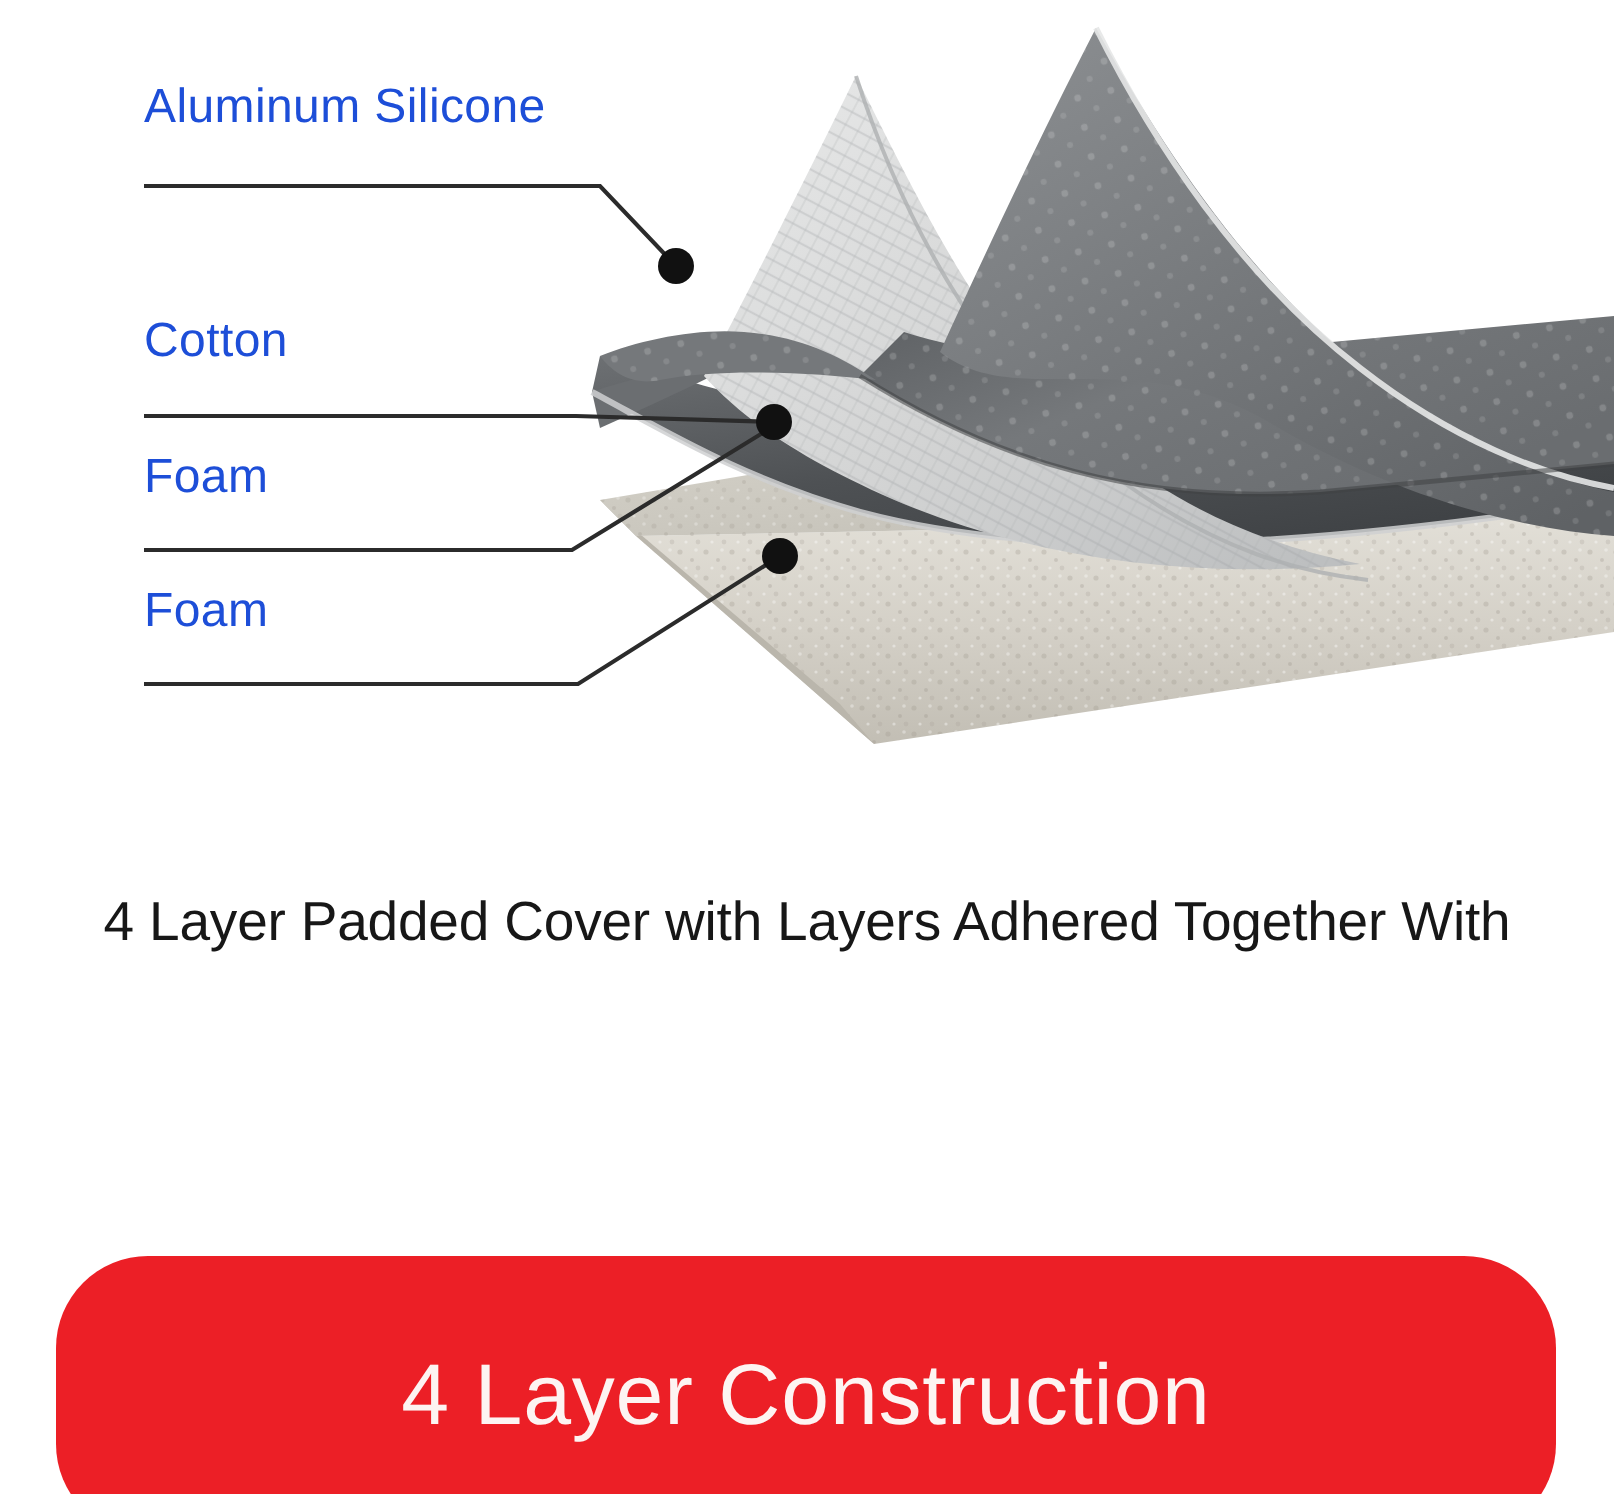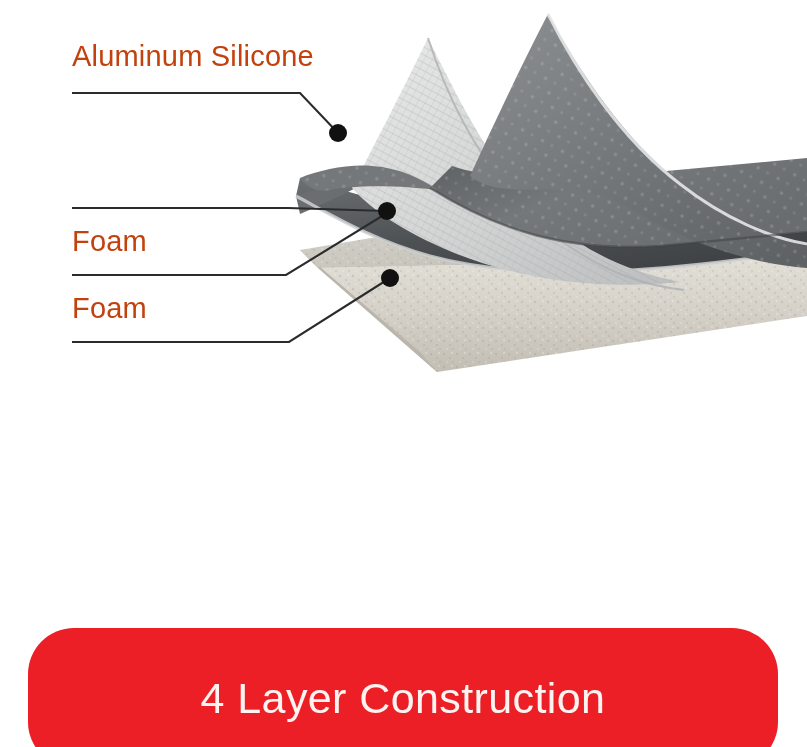--- a/index.html
+++ b/index.html
@@ -29,24 +29,24 @@
     left: 0; top: 0;
     width: 807px;
     height: 400px;
   }
   .illustration svg { display: block; }
 
   
   .callout-label {
     position: absolute;
     font-family: "Liberation Sans", sans-serif;
-    font-size: 29px;
+    font-size: 24px;
     font-weight: 300;
     letter-spacing: 0.2px;
-    color: #c2410c;
+    color: #1d4ed8;
     white-space: nowrap;
   }
   #label-aluminum { left: 72px; top: 40px; }
   #label-cotton   { left: 72px; top: 157px; }
   #label-foam     { left: 72px; top: 225px; }
   #label-felt     { left: 72px; top: 292px; }
 
   
   .description {
     position: absolute;
@@ -250,25 +250,27 @@
 
         <circle cx="338" cy="133" r="9" fill="#111111"></circle>
         <circle cx="387" cy="211" r="9" fill="#111111"></circle>
         <circle cx="390" cy="278" r="9" fill="#111111"></circle>
       </g>
     </svg>
   </div>
 
   <div class="callout-label" id="label-aluminum">Aluminum Silicone</div>
 
+  <div class="callout-label" id="label-cotton">Cotton</div>
 
   <div class="callout-label" id="label-foam">Foam</div>
 
   <div class="callout-label" id="label-felt">Foam</div>
 
   <div class="description">
+    <span class="desc-line">4 Layer Padded Cover with Layers Adhered Together With</span>
   </div>
 
   <div class="banner">
     <span class="banner-text">4 Layer Construction</span>
   </div>
 
 </div>
 
 </body></html>

